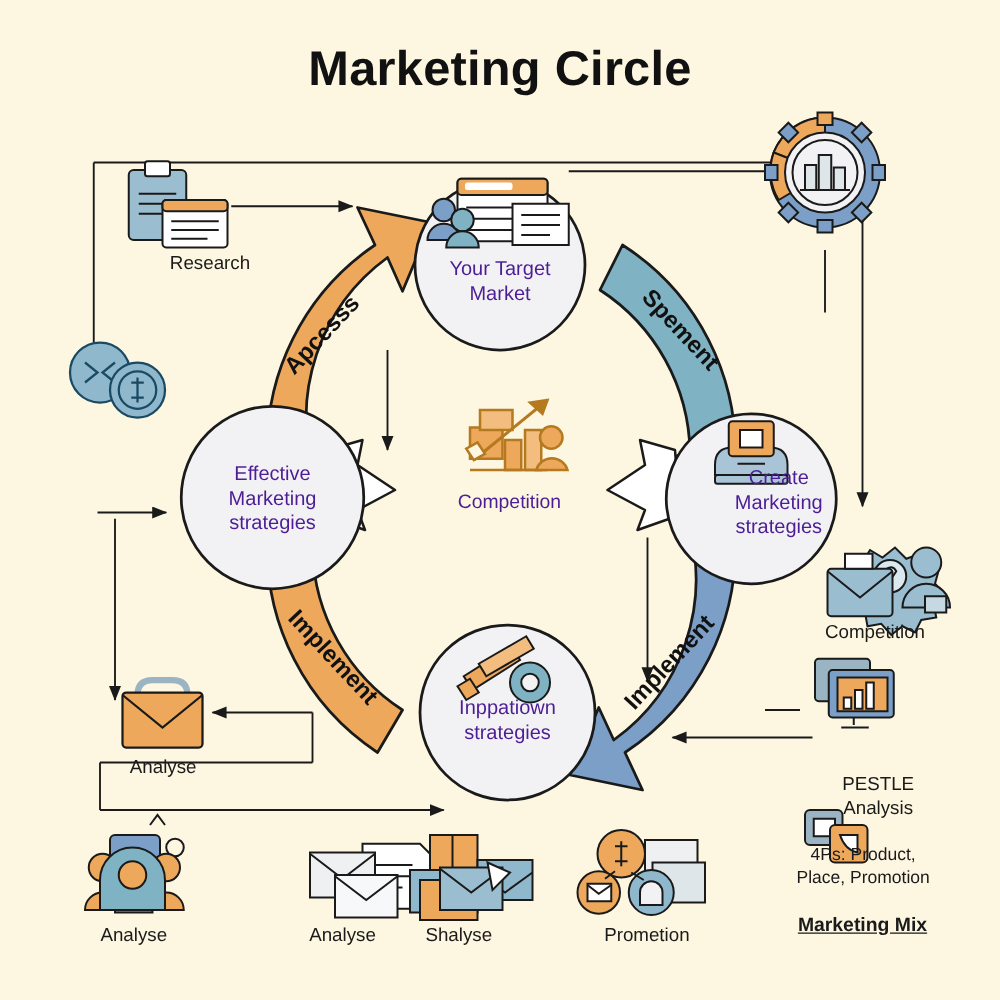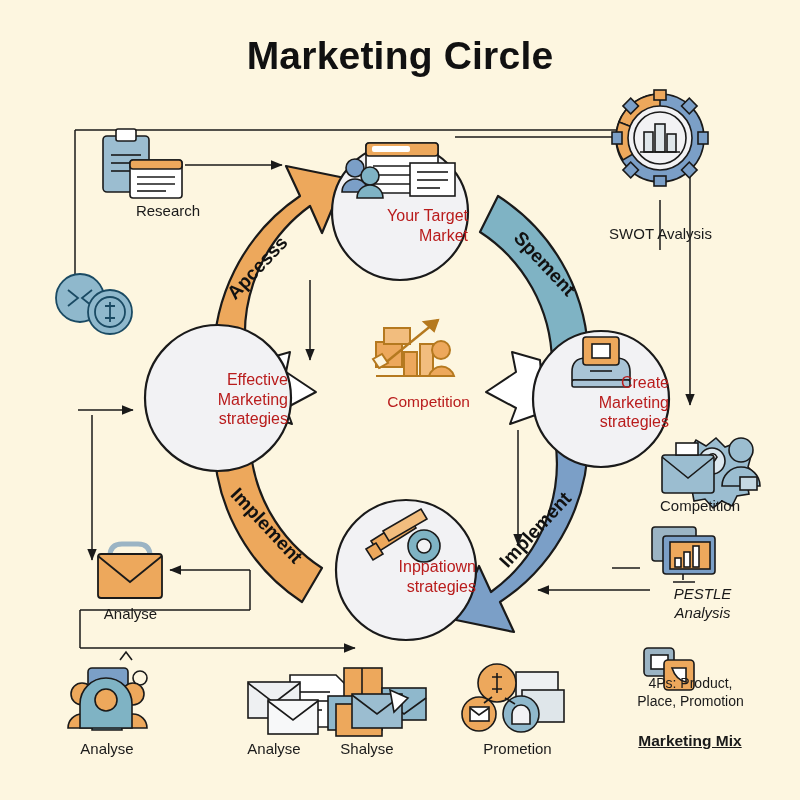--- a/index.html
+++ b/index.html
@@ -12,21 +12,21 @@
   }
   #stage{position:absolute;inset:0;}
   svg#diagram{position:absolute;left:0;top:0;width:800px;height:800px;}
 
   .title{
     position:absolute;left:0;top:34px;width:800px;text-align:center;
     font-size:39px;font-weight:bold;color:#111;letter-spacing:.2px;
   }
 
   .nodeLabel{
-    position:absolute;text-align:right;color:#b91c1c;
+    position:absolute;text-align:center;color:#4c1d95;
     font-size:15.5px;line-height:1.22;
   }
   .hubLabel{font-size:16px;}
 
   .sideLabel{
     position:absolute;text-align:center;color:#1a1a1a;
     font-size:15px;line-height:1.25;
   }
   .bottomLabel{
     position:absolute;text-align:center;color:#1a1a1a;
@@ -321,38 +321,37 @@
       <rect x="644" y="648" width="30" height="28" rx="4" fill="#9bb4c4"></rect>
       <rect x="651" y="655" width="17" height="14" fill="#ffffff"></rect>
       <rect x="664" y="660" width="30" height="30" rx="4" fill="#eda85c"></rect>
       <path d="M672,668 h14 v14 q-10,-2 -14,-14 z" fill="#ffffff"></path>
     </g>
   </svg>
 
   <div class="nodeLabel hubLabel" style="left:332px;top:206px;width:136px;">
     <span id="n0">Your Target<br>Market</span>
   </div>
-  <div class="nodeLabel hubLabel" style="left:533px;top:373px;width:136px;">
+  <div class="nodeLabel hubLabel" style="left:533px;top:373px;width:136px;padding-left:22px;">
     <span id="n1">Create<br>Marketing<br>strategies</span>
   </div>
   <div class="nodeLabel hubLabel" style="left:336px;top:557px;width:140px;">
     <span id="n2">Inppatiown<br>strategies</span>
   </div>
   <div class="nodeLabel hubLabel" style="left:148px;top:370px;width:140px;">
     <span id="n3">Effective<br>Marketing<br>strategies</span>
   </div>
 
   <div class="nodeLabel" style="left:345px;top:393px;width:125px;">Competition</div>
 
   <div class="sideLabel" style="left:75px;top:202px;width:130px;padding-left:28px;"><span id="l0">Research</span></div>
   <div class="sideLabel" style="left:68px;top:605px;width:125px;"><span id="l2">Analyse</span></div>
 
-  <div class="sideLabel" style="left:578px;top:225px;width:165px;"><span id="r0">SWOT Avalysis</span></div>
   <div class="sideLabel" style="left:630px;top:497px;width:140px;"><span id="r1">Competition</span></div>
-  <div class="sideLabel" style="left:630px;top:585px;width:145px;font-style:italic;"><span id="r2">PESTLE<br>Analysis</span></div>
+  <div class="sideLabel" style="left:630px;top:619px;width:145px;"><span id="r2">PESTLE<br>Analysis</span></div>
 
   <div class="bottomLabel" style="left:48px;top:740px;width:118px;"><span id="b0">Analyse</span></div>
   <div class="bottomLabel" style="left:215px;top:740px;width:118px;"><span id="b1">Analyse</span></div>
   <div class="bottomLabel" style="left:308px;top:740px;width:118px;"><span id="b2">Shalyse</span></div>
   <div class="bottomLabel" style="left:455px;top:740px;width:125px;"><span id="b3">Prometion</span></div>
 
   <div class="bottomLabel mixTitle" style="left:600px;top:731px;width:180px;text-decoration:underline;">Marketing Mix</div>
   <div class="bottomLabel mixSub" style="left:598px;top:675px;width:185px;text-align:center;"><span id="mixsub">4Ps: Product,<br>Place, Promotion</span></div>
 
 </div>

